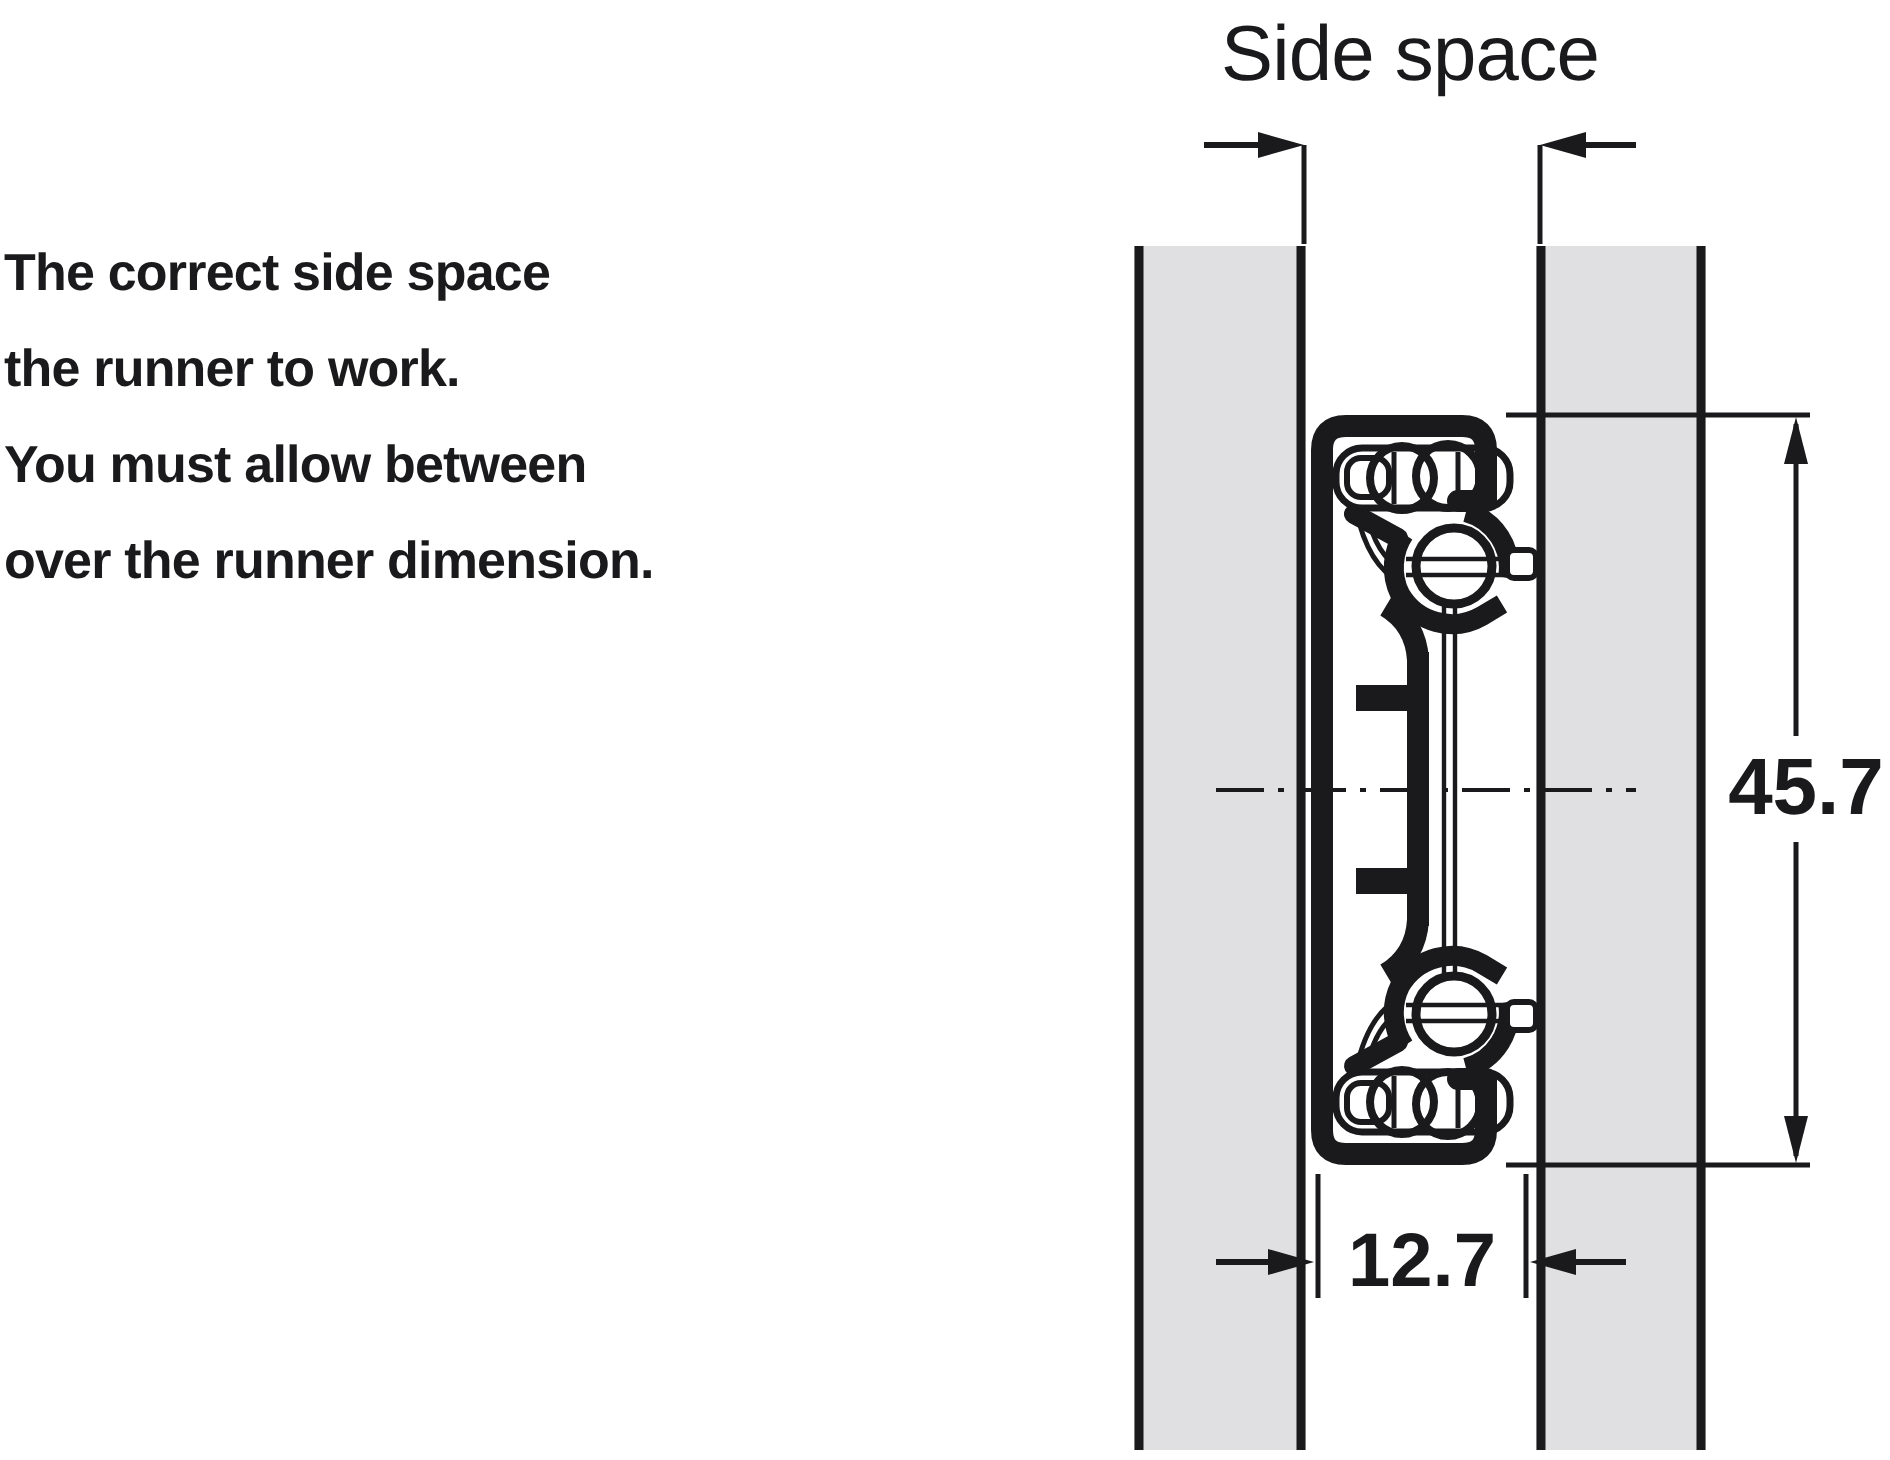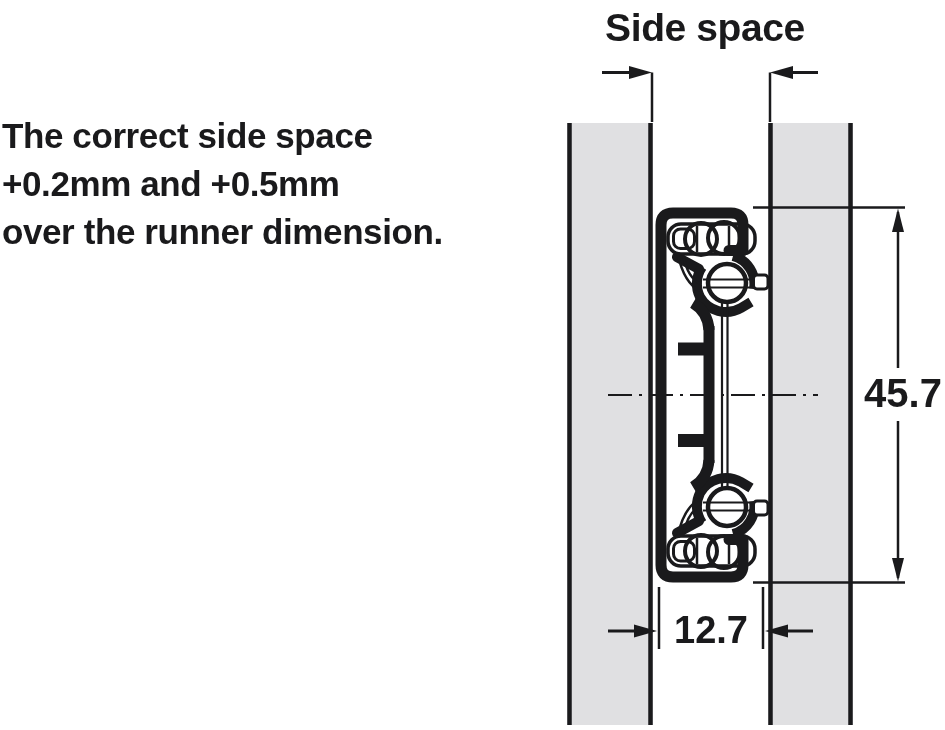--- a/index.html
+++ b/index.html
@@ -5,42 +5,43 @@
   html,body{margin:0;padding:0;background:#ffffff;}
   #canvas{
     position:relative;
     width:945px;height:730px;
     background:#ffffff;
     font-family:"Liberation Sans","DejaVu Sans",sans-serif;
     overflow:hidden;
   }
   #description{
     position:absolute;left:2px;top:112px;width:545px;
-    font-size:35px;line-height:48px;font-weight:700;
+    font-size:26px;line-height:48px;font-weight:700;
     color:#1a1a1c;letter-spacing:-0.4px;
   }
   #diagram-title{
     position:absolute;left:555px;top:6px;width:300px;
-    text-align:center;font-size:39px;font-weight:700;
+    text-align:center;font-size:39px;font-weight:400;
     color:#1a1a1c;letter-spacing:-0.4px;
   }
   svg{position:absolute;left:0;top:0;}
   .dim-text{
     font-family:"Liberation Sans","DejaVu Sans",sans-serif;
     font-weight:700;fill:#1a1a1c;
   }
 </style>
 </head>
 <body>
 
 <div id="canvas">
 
   <div id="description">
     <div>The correct side space</div>
-    <div>+0.2mm and +0.5mm</div>
+    <div>the runner to work.</div>
+    <div>You must allow between</div>
     <div>over the runner dimension.</div>
   </div>
 
   <div id="diagram-title">Side space</div>
 
   <svg width="945" height="730" viewBox="0 0 945 730">
 
     <g fill="none" stroke="#1a1a1c" stroke-width="2.5">
 
       <rect x="567" y="123" width="86" height="602" stroke="none" fill="#e0e0e2"></rect>

